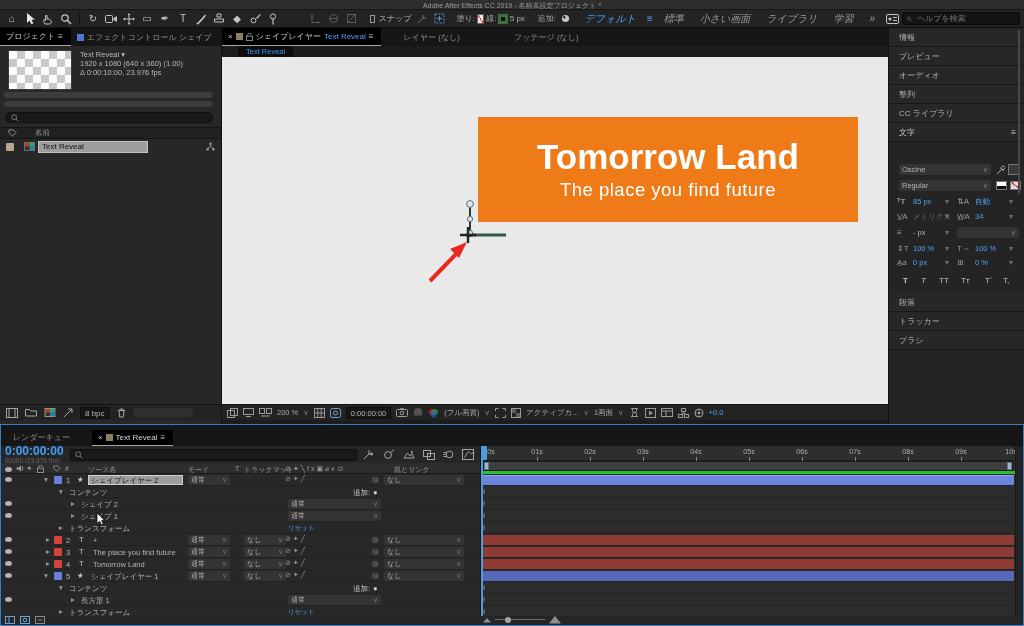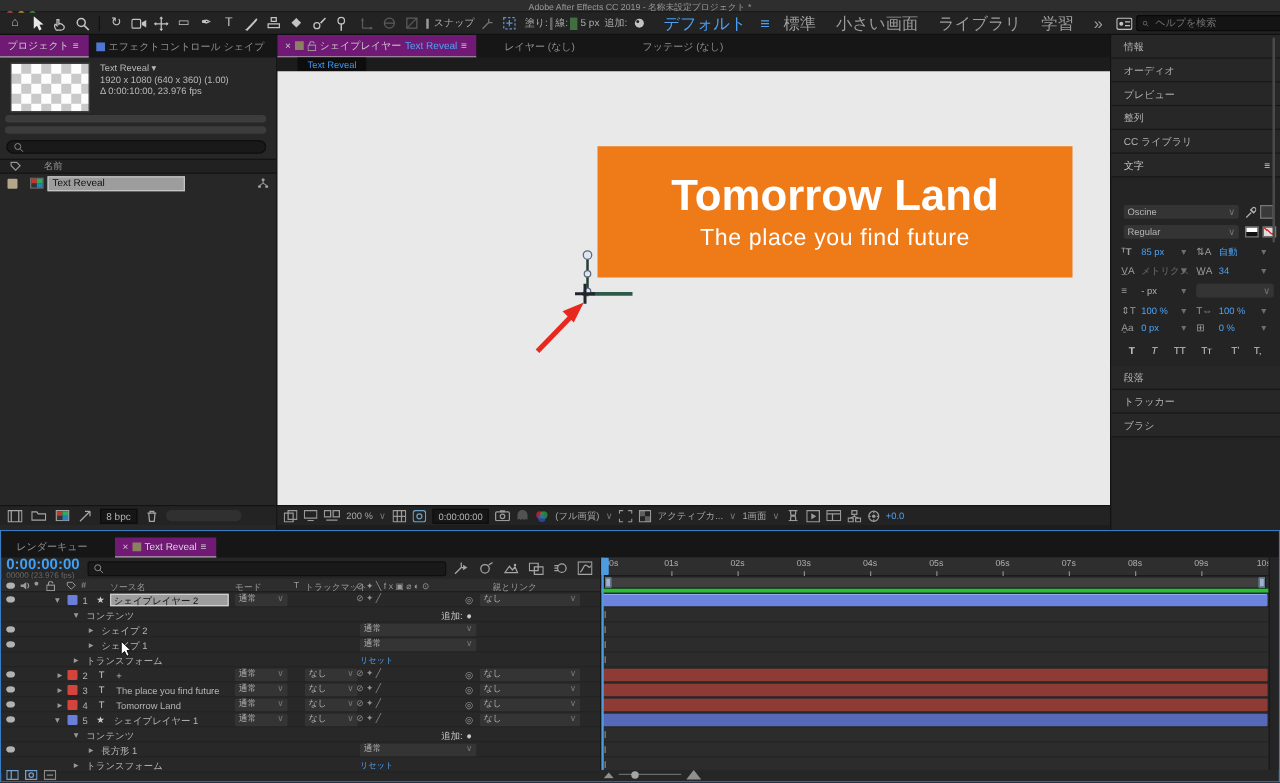--- a/index.html
+++ b/index.html
@@ -14,29 +14,29 @@
   
   .toolbar{height:18px;background:#232323;border-bottom:1px solid #101010;display:flex;align-items:center;padding:0 4px;gap:2px;font-size:8px;color:#b9b9b9;position:relative;}
   .tool{width:16px;height:14px;display:flex;align-items:center;justify-content:center;color:#c3c3c3;font-size:10px;border-radius:2px;flex:0 0 auto;}
   .tool.active{color:#8ec1f7;}
   .tool svg{display:block;}
   .tb-sep{width:1px;height:12px;background:#111;margin:0 3px;flex:0 0 auto;}
   .tb-label{color:#adadad;font-size:8px;white-space:nowrap;}
   .snap-box{width:8px;height:8px;border:1px solid #9a9a9a;background:#232323;display:inline-block;margin-right:2px;}
   .fill-swatch{width:13px;height:10px;background:linear-gradient(to top right,#e8e8e8 44%,#d83a30 45%,#d83a30 55%,#e8e8e8 56%);border:1px solid #666;display:inline-block;}
   .stroke-swatch{width:13px;height:10px;border:3px solid #3f6e41;background:#0d120d;display:inline-block;}
-  .ws{color:#9d9d9d;font-size:13px;padding:0 7px;white-space:nowrap;}
+  .ws{color:#9d9d9d;font-size:10px;padding:0 7px;white-space:nowrap;font-style:italic;}
   .ws.active{color:#4ba0f5;}
   .help-search{background:#141414;border:1px solid #090909;border-radius:2px;height:13px;display:flex;align-items:center;padding:0 4px;gap:3px;width:118px;}
   .help-search input{background:transparent;border:none;outline:none;color:#9a9a9a;font-size:8px;width:100px;font-family:inherit;}
   
   .main{display:flex;height:396px;background:#1d1d1d;}
   .panel-tabs{height:18px;background:#161616;display:flex;align-items:flex-end;font-size:8px;color:#8f8f8f;}
   .ptab{padding:3px 8px 3px 6px;display:flex;align-items:center;gap:3px;white-space:nowrap;}
-  .ptab.active{background:#701a75;color:#c9c9c9;border-bottom:1px solid #a5a5a5;}
+  .ptab.active{background:#000000;color:#c9c9c9;border-bottom:1px solid #a5a5a5;}
   
   .project{width:222px;background:#272727;position:relative;border-right:1px solid #121212;}
   .checker{width:64px;height:40px;background:repeating-conic-gradient(#c9c9c9 0% 25%,#fdfdfd 0% 50%) 0 0/16px 16px;border:1px solid #3a3a3a;}
   .proj-info{font-size:7.5px;color:#b9b9b9;line-height:9px;}
   .proj-bar{position:absolute;left:4px;right:8px;height:6px;background:#3c3c3c;border-radius:3px;}
   .searchbox{background:#191919;border:1px solid #0e0e0e;border-radius:8px;height:11px;display:flex;align-items:center;padding:0 5px;color:#8a8a8a;}
   .proj-header{background:#212121;border-top:1px solid #141414;border-bottom:1px solid #141414;height:12px;display:flex;align-items:flex-end;font-size:7.5px;color:#9a9a9a;}
   .proj-row{height:13px;display:flex;align-items:center;font-size:8px;color:#111;}
   .proj-row .name-sel{background:#9d9d9d;border:1px solid #c4c4c4;height:12px;flex:1;display:flex;align-items:center;padding:0 3px;}
   .panel-bottombar{position:absolute;left:0;right:0;bottom:4px;height:16px;background:#232323;border-top:1px solid #141414;display:flex;align-items:center;gap:7px;padding:0 6px;color:#a5a5a5;font-size:8px;}
@@ -462,22 +462,22 @@
               <circle cx="5" cy="5" r="1.4" fill="#9a9a9a"></circle>
               <path d="M5 1 v1.6 M5 7.4 V9 M1 5 h1.6 M7.4 5 H9" stroke="#9a9a9a"></path>
             </svg>
           </span>
         <span class="blue">+0.0</span>
       </div>
     </div>
 
     <div class="rightbar">
       <div class="rb-sec">情報</div>
+      <div class="rb-sec">プレビュー</div>
       <div class="rb-sec">オーディオ</div>
-      <div class="rb-sec">プレビュー</div>
       <div class="rb-sec">整列</div>
       <div class="rb-sec">CC ライブラリ</div>
       <div class="rb-sec" style="color:#d0d0d0">
         <span>文字</span>
         <span style="margin-left:auto;margin-right:8px">≡</span>
       </div>
 
       <div class="chr" style="top:136px">
         <span class="dd abs" style="left:10px;top:0;width:92px">
             <span>Oscine</span>

